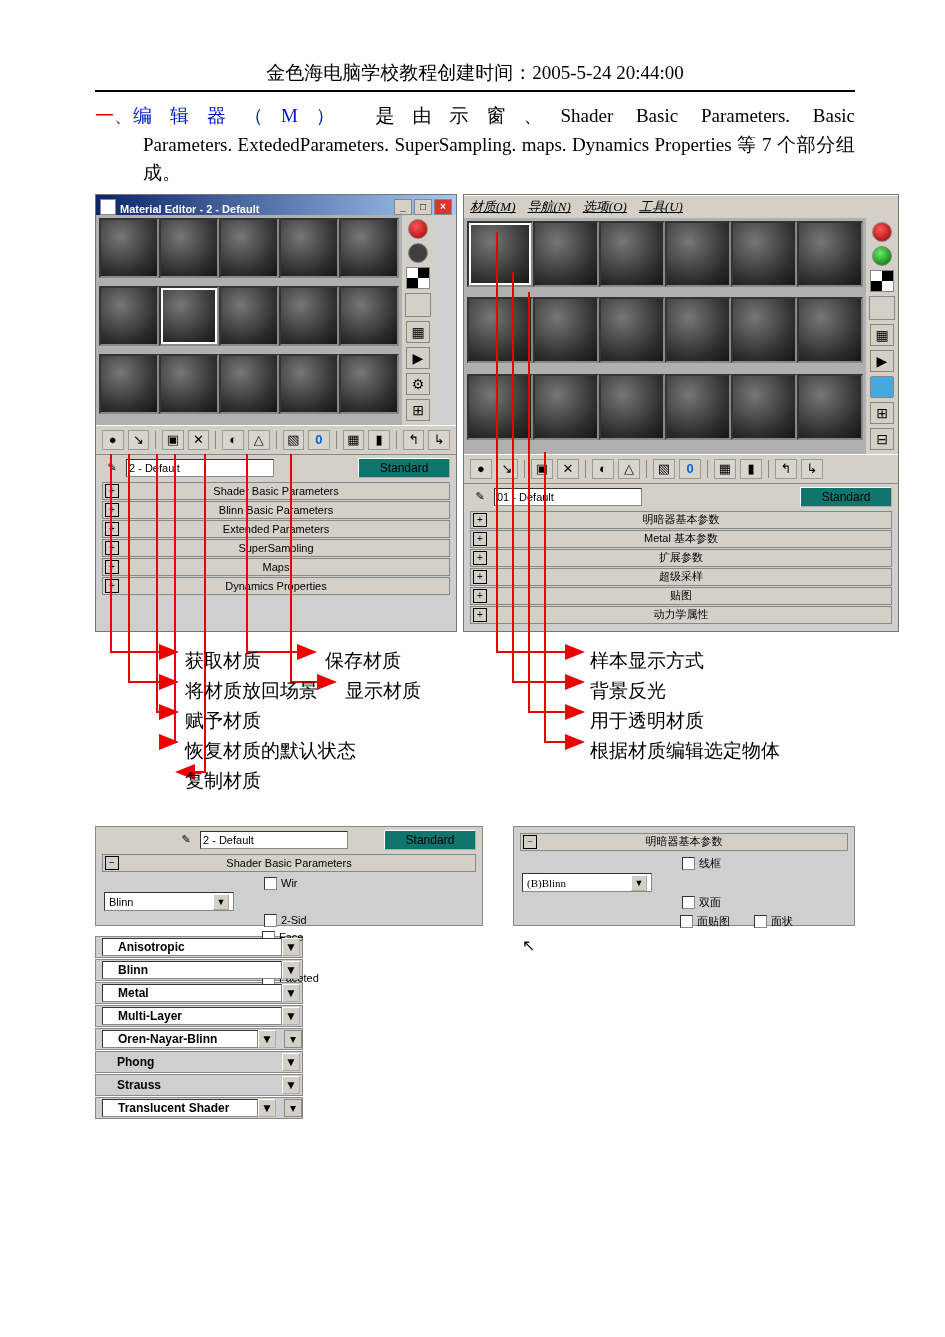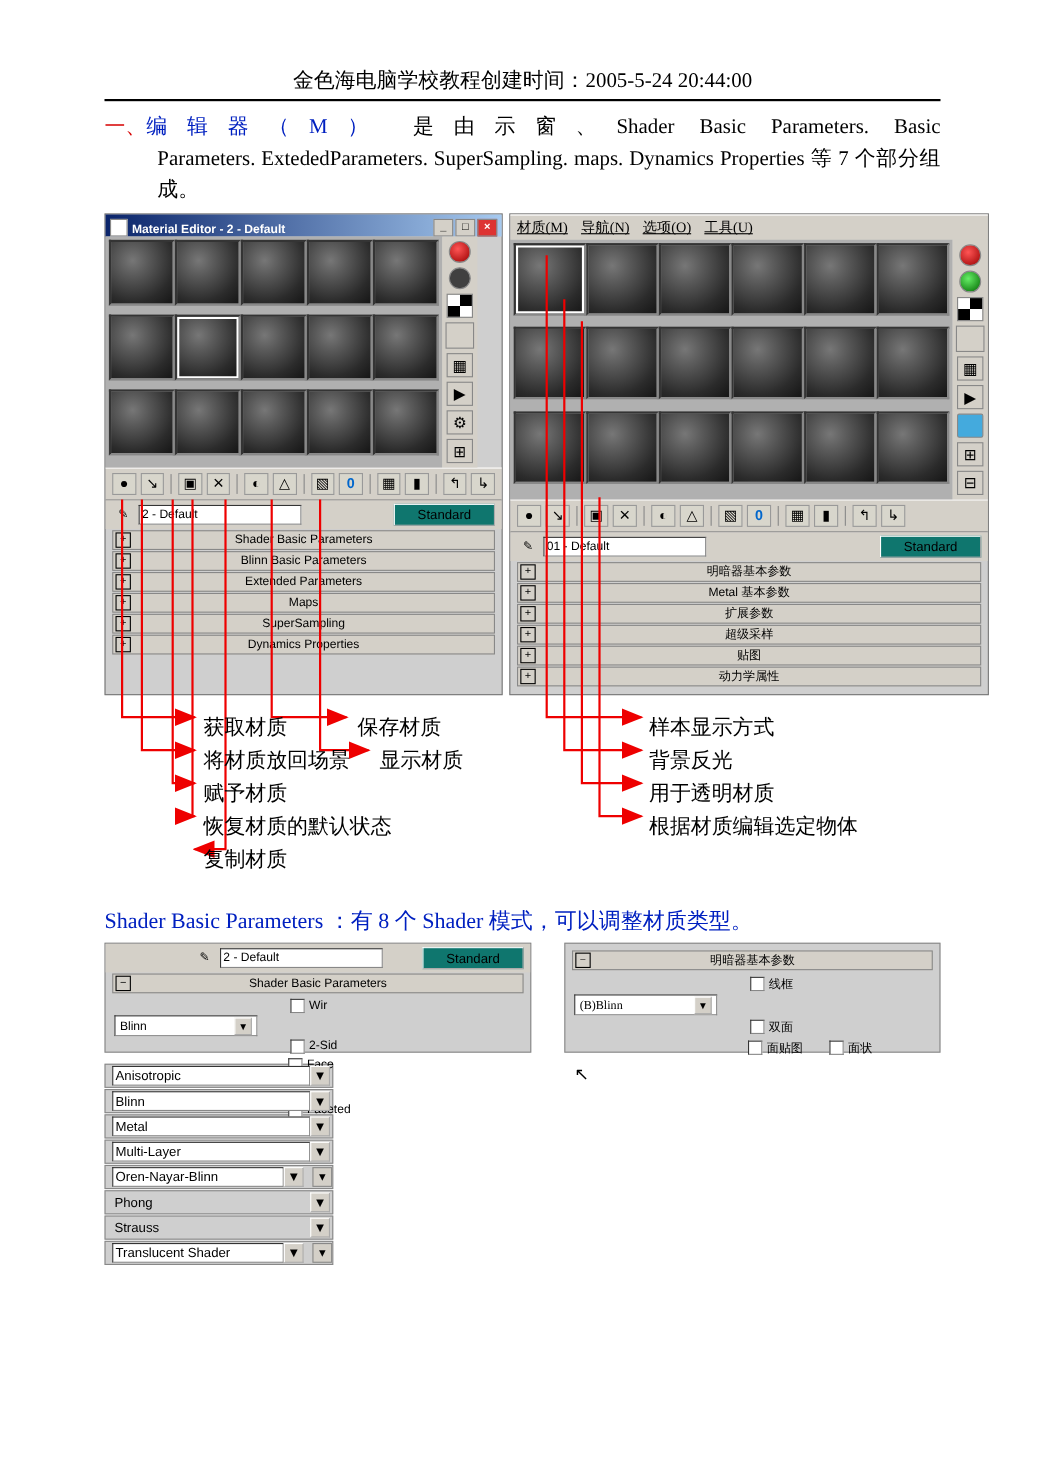--- a/index.html
+++ b/index.html
@@ -59,21 +59,21 @@
     display:flex; align-items:flex-end;
     padding: 0 4px;
     font-weight:bold;
     font-size:11px;
   }
   .titlebar .t-icon { width:14px;height:14px;background:#fff;margin-right:4px;border:1px solid #888;}
   .titlebar .spacer { flex:1; }
   .tbtn { width:16px;height:14px;background:#d4d0c8;border:1px solid #888;margin-left:2px;display:flex;align-items:center;justify-content:center;font-size:10px;color:#000;font-weight:bold;}
   .menubar { display:flex; gap:10px; padding:2px 6px; background:#d4d0c8;}
   .menubar span { text-decoration: underline; text-decoration-skip-ink: none;}
-  .menubar-cn { font-family:"SimSun",serif; font-size:13px; gap:12px;}
+  .menubar-cn { font-family:"SimSun",serif; font-size:13px; gap:12px;font-style:italic;}
 
   .slots-area { display:flex; }
   .slot-grid {
     display:grid;
     grid-template-columns: repeat(5, 1fr);
     gap:0;
     padding:3px;
     background:#b0b0b0;
   }
   .winA .slot-grid .slot { width:56px;height:56px;}
@@ -159,21 +159,21 @@
   .chkbox{width:11px;height:11px;border:1px inset #888;background:#fff;display:inline-block;}
   .chkgrp{display:inline-flex;gap:24px;flex-direction:column;}
 
   .shader-list{ margin-top:10px; }
   .shader-list .row{
     width:200px;height:20px;border:1px solid #888;background:#cfcfcf;
     display:flex;align-items:center;padding:0 0 0 6px;font-family:"MS Sans Serif","Tahoma",sans-serif;font-size:12px;
     margin-bottom:1px;
   }
   .shader-list .row .inner{
-    flex:1;height:16px;border:1px inset #888;background:#fff;display:flex;align-items:center;padding:0 2px;
+    flex:1;height:16px;border:1px inset #888;background:#fff;display:flex;align-items:center;padding:0 15px;font-weight:bold;
   }
   .shader-list .row.no-inner .inner{flex:1;background:transparent;border:none;}
   .shader-list .row .drop{width:16px;height:16px;background:#d4d0c8;border:1px outset #fff;display:flex;align-items:center;justify-content:center;margin-right:2px;}
   .shader-list .row .rightbox{width:16px;height:16px;border:1px solid #888;background:#d4d0c8;margin-left:6px;display:flex;align-items:center;justify-content:center;}
 </style>
 </head>
 <body>
 
 <div class="page">
   <div class="header-line">金色海电脑学校教程创建时间：2005-5-24 20:44:00</div>
@@ -271,27 +271,27 @@
         </div>
       <div class="rollout">
           <div class="roll-head">
             <span class="plus">+</span>
             <span>Extended Parameters</span>
           </div>
         </div>
       <div class="rollout">
           <div class="roll-head">
             <span class="plus">+</span>
+            <span>SuperSampling</span>
+          </div>
+        </div>
+      <div class="rollout">
+          <div class="roll-head">
+            <span class="plus">+</span>
             <span>Maps</span>
-          </div>
-        </div>
-      <div class="rollout">
-          <div class="roll-head">
-            <span class="plus">+</span>
-            <span>SuperSampling</span>
           </div>
         </div>
       <div class="rollout">
           <div class="roll-head">
             <span class="plus">+</span>
             <span>Dynamics Properties</span>
           </div>
         </div>
       <div style="height:6px;"></div>
     </div>
@@ -437,21 +437,20 @@
     <div class="ann-text" style="left:90px;top:78px;">赋予材质</div>
     <div class="ann-text" style="left:90px;top:108px;">恢复材质的默认状态</div>
     <div class="ann-text" style="left:90px;top:138px;">复制材质</div>
 
     <div class="ann-text" style="left:495px;top:18px;">样本显示方式</div>
     <div class="ann-text" style="left:495px;top:48px;">背景反光</div>
     <div class="ann-text" style="left:495px;top:78px;">用于透明材质</div>
     <div class="ann-text" style="left:495px;top:108px;">根据材质编辑选定物体</div>
   </div>
 
-  <div class="section2-head">Shader Basic Parameters ：有 8 个 Shader 模式，可以调整材质类型。</div>
 
   <div class="panels-row">
     <div class="panelA">
       <div class="name-row" style="padding-left:80px;">
         <span class="eyedrop">✎</span>
         <input value="2 - Default" style="">
         <span style="flex:1"></span>
         <span class="stdbtn">Standard</span>
       </div>
       <div class="rollout">

